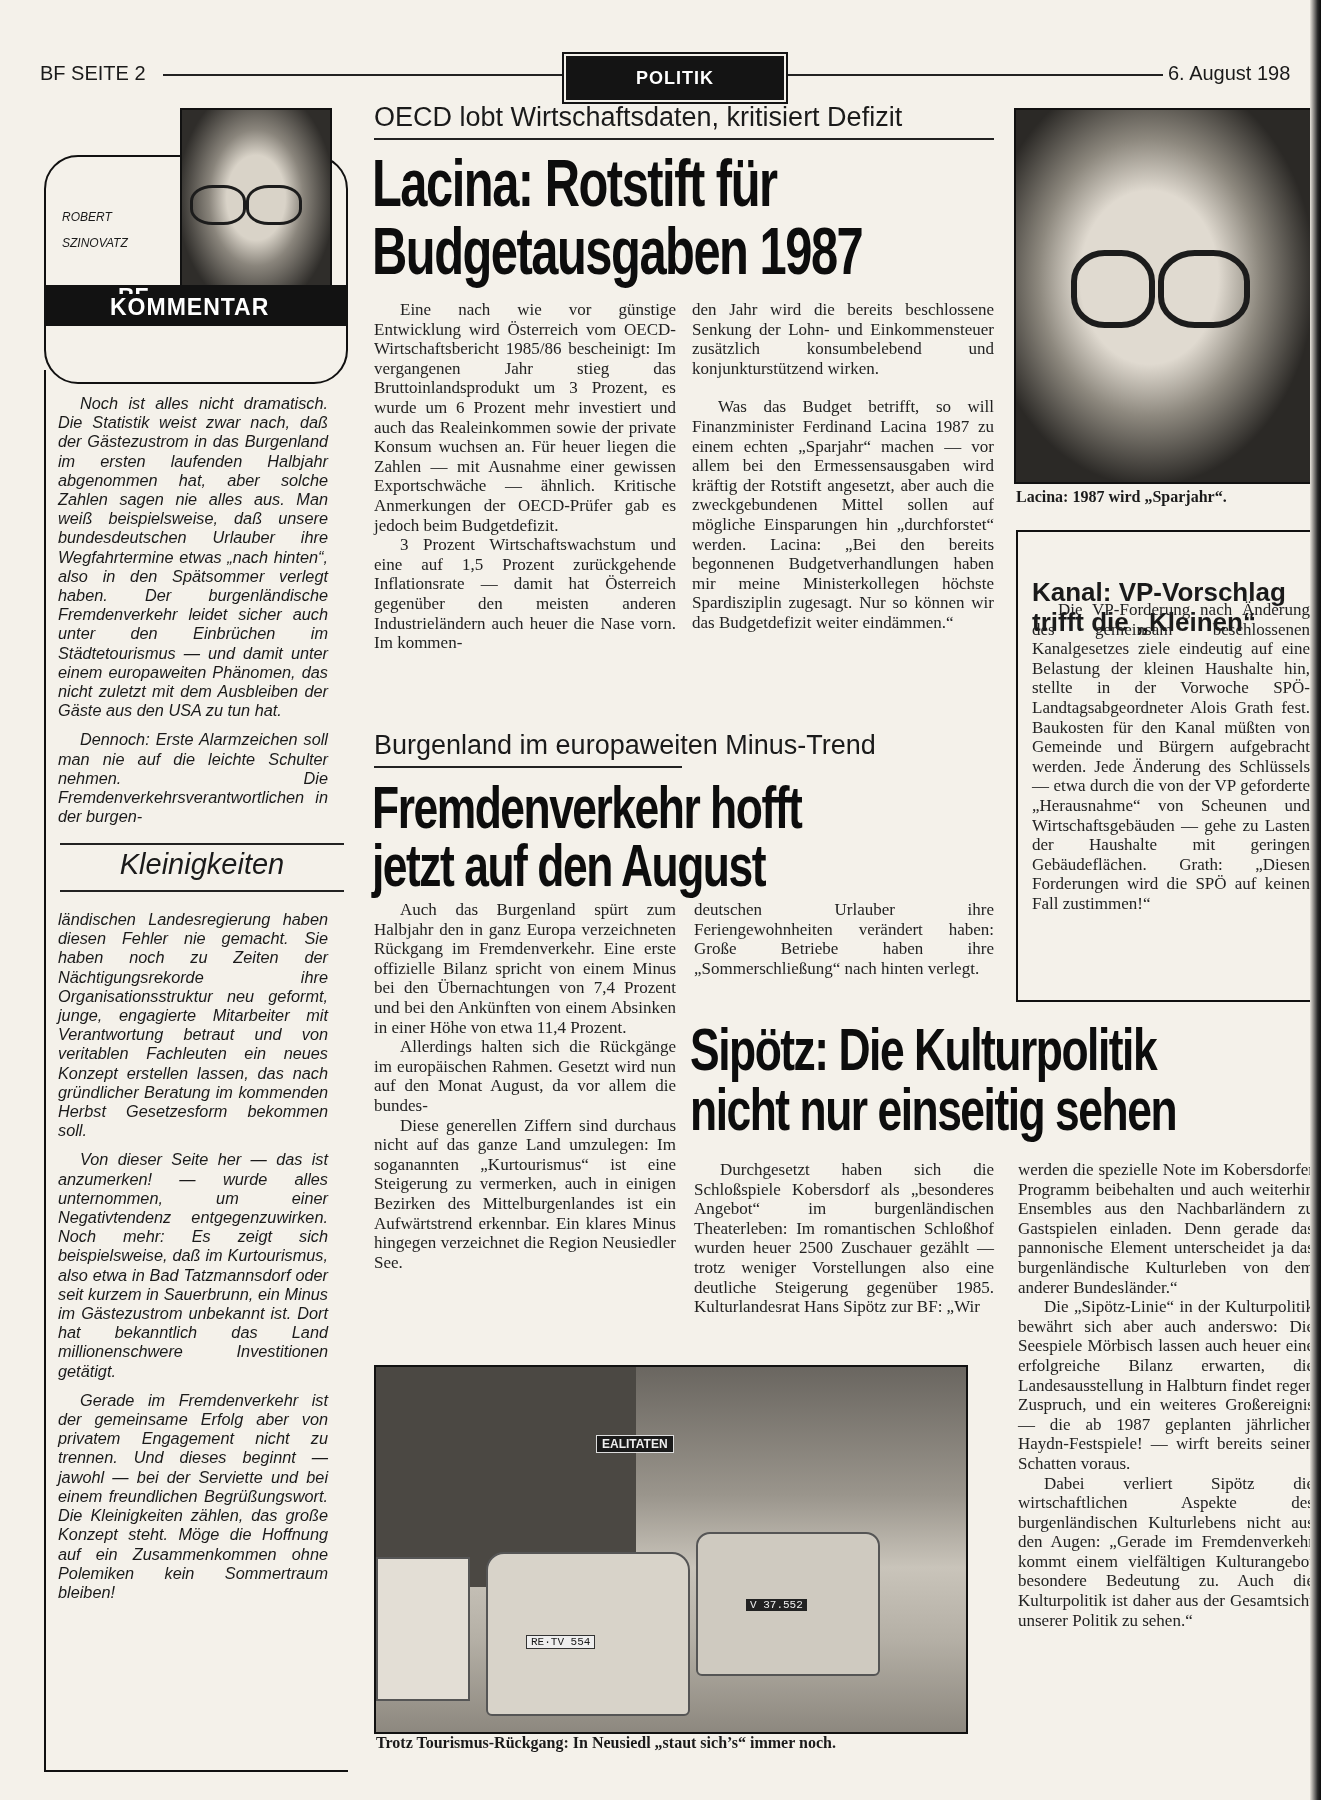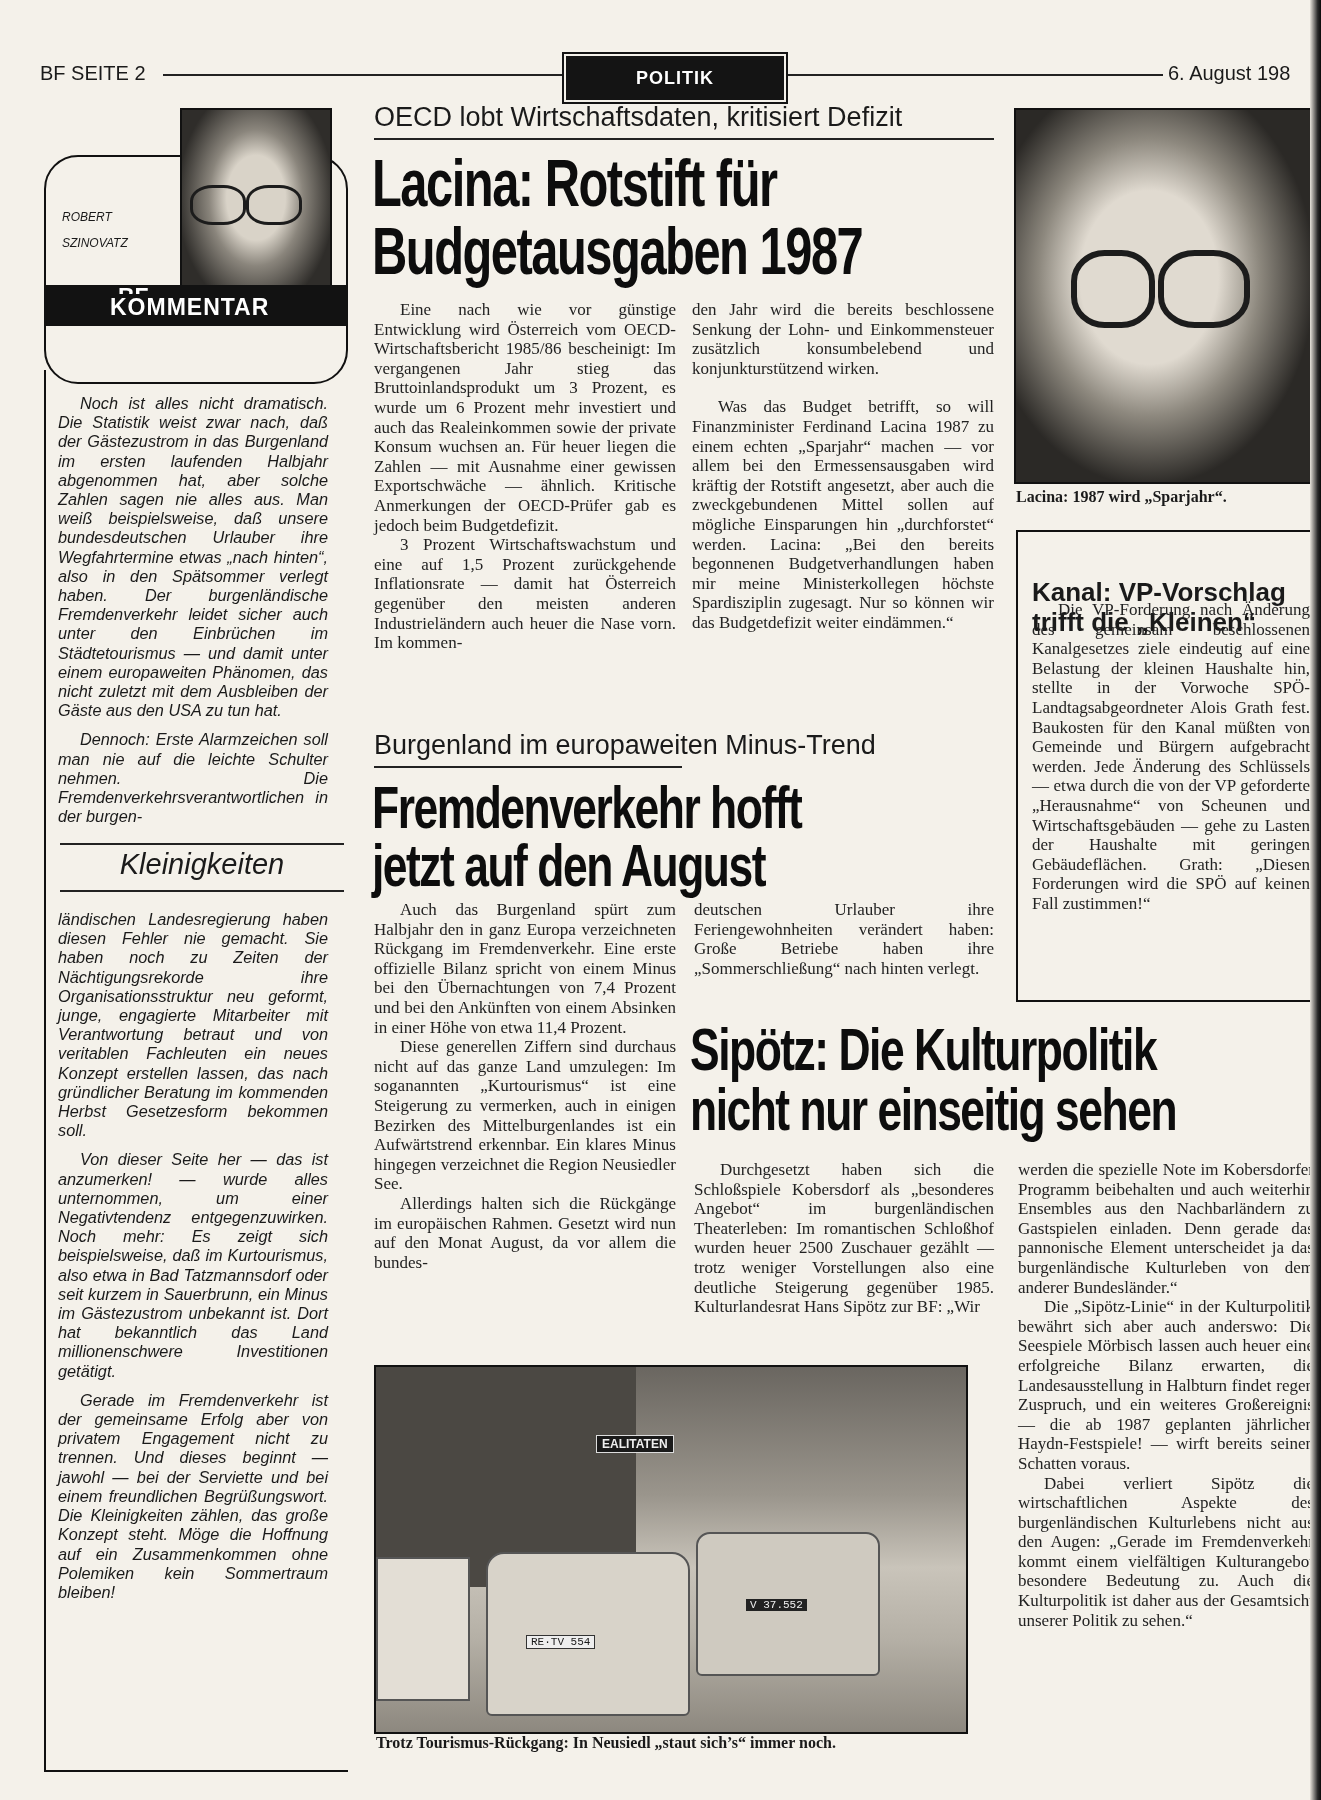--- a/index.html
+++ b/index.html
@@ -132,22 +132,22 @@
   <p>Die VP-Forderung nach Änderung des gemeinsam beschlossenen Kanalgesetzes ziele eindeutig auf eine Belastung der kleinen Haushalte hin, stellte in der Vorwoche SPÖ-Landtagsabgeordneter Alois Grath fest. Baukosten für den Kanal müßten von Gemeinde und Bürgern aufgebracht werden. Jede Änderung des Schlüssels — etwa durch die von der VP geforderte „Herausnahme“ von Scheunen und Wirtschaftsgebäuden — gehe zu Lasten der Haushalte mit geringen Gebäudeflächen. Grath: „Diesen Forderungen wird die SPÖ auf keinen Fall zustimmen!“</p>
 </div>
 
 <div class="abs kicker" style="left:374px;top:730px;">Burgenland im europaweiten Minus-Trend</div>
 <div class="abs kicker-rule" style="left:374px;top:766px;width:308px;"></div>
 <div class="abs bighead" style="left:372px;top:778px;font-size:60px;transform:scaleX(0.74);">Fremdenverkehr hofft</div>
 <div class="abs bighead" style="left:372px;top:836px;font-size:60px;transform:scaleX(0.74);">jetzt auf den August</div>
 
 <div class="abs body" style="left:374px;top:900px;width:302px;">
   <p>Auch das Burgenland spürt zum Halbjahr den in ganz Europa verzeichneten Rückgang im Fremdenverkehr. Eine erste offizielle Bilanz spricht von einem Minus bei den Übernachtungen von 7,4 Prozent und bei den Ankünften von einem Absinken in einer Höhe von etwa 11,4 Prozent.</p>
+  <p>Allerdings halten sich die Rückgänge im europäischen Rahmen. Gesetzt wird nun auf den Monat August, da vor allem die bundes-</p>
   <p>Diese generellen Ziffern sind durchaus nicht auf das ganze Land umzulegen: Im soganannten „Kurtourismus“ ist eine Steigerung zu vermerken, auch in einigen Bezirken des Mittelburgenlandes ist ein Aufwärtstrend erkennbar. Ein klares Minus hingegen verzeichnet die Region Neusiedler See.</p>
-  <p>Allerdings halten sich die Rückgänge im europäischen Rahmen. Gesetzt wird nun auf den Monat August, da vor allem die bundes-</p>
 </div>
 <div class="abs body" style="left:694px;top:900px;width:300px;">
   <p style="text-indent:0">deutschen Urlauber ihre Feriengewohnheiten verändert haben: Große Betriebe haben ihre „Sommerschließung“ nach hinten verlegt.</p>
 </div>
 
 <div class="abs street">
   <div class="abs" style="left:0;top:0;width:260px;height:220px;background:#4b4843;"></div>
   <div class="abs" style="left:220px;top:68px;padding:1px 5px;background:#1a1a1a;color:#eee;font-family:'Liberation Sans',sans-serif;font-weight:bold;font-size:12px;border:1px solid #ddd;">EALITATEN</div>
   <div class="abs" style="left:110px;top:185px;width:200px;height:160px;background:#d8d3c9;border-radius:18px 18px 6px 6px;border:2px solid #555;"></div>
   <div class="abs" style="left:150px;top:268px;padding:0 4px;background:#eee;border:1px solid #333;font-family:'Liberation Mono',monospace;font-size:11px;">RE·TV 554</div>

